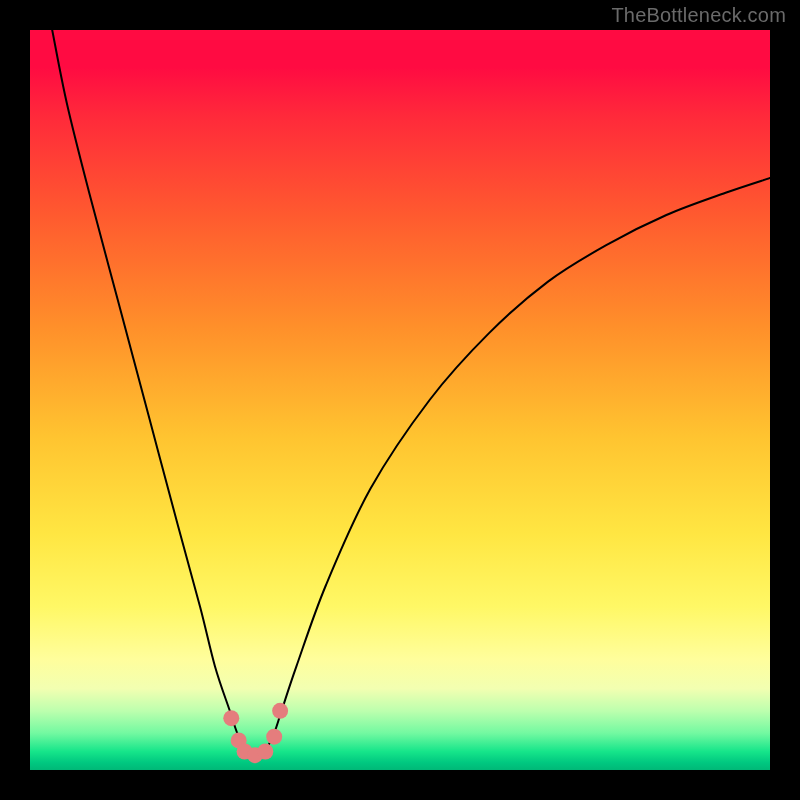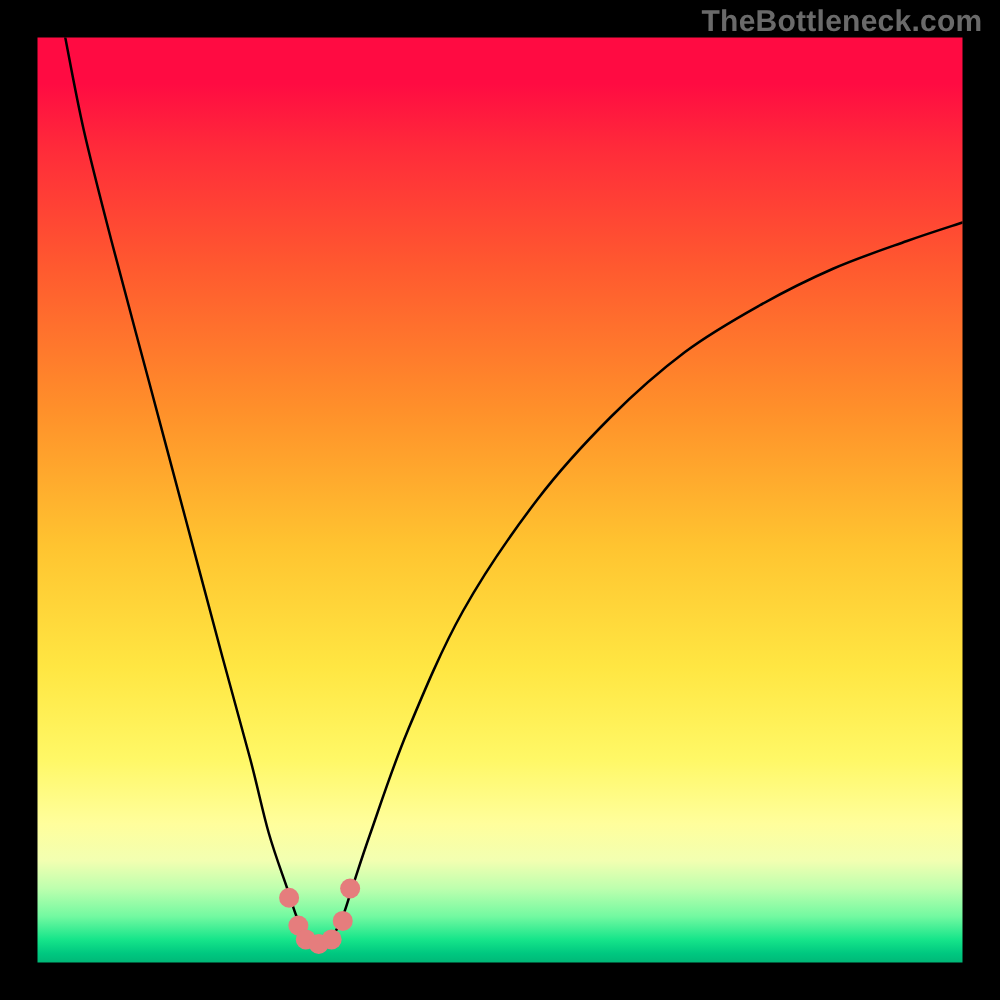--- a/index.html
+++ b/index.html
@@ -15,23 +15,23 @@
     position: relative;
     width: 800px;
     height: 800px;
     background: #000;
   }
   .watermark {
     position: absolute;
     top: 4px;
     right: 14px;
     color: #6a6a6a;
-    font-size: 24px;
+    font-size: 20px;
     letter-spacing: 0.2px;
-    font-weight: 700;
+    font-weight: 400;
     z-index: 20;
     user-select: none;
   }
   .plot {
     position: absolute;
     left: 30px;
     top: 30px;
     width: 740px;
     height: 740px;
     z-index: 5;

